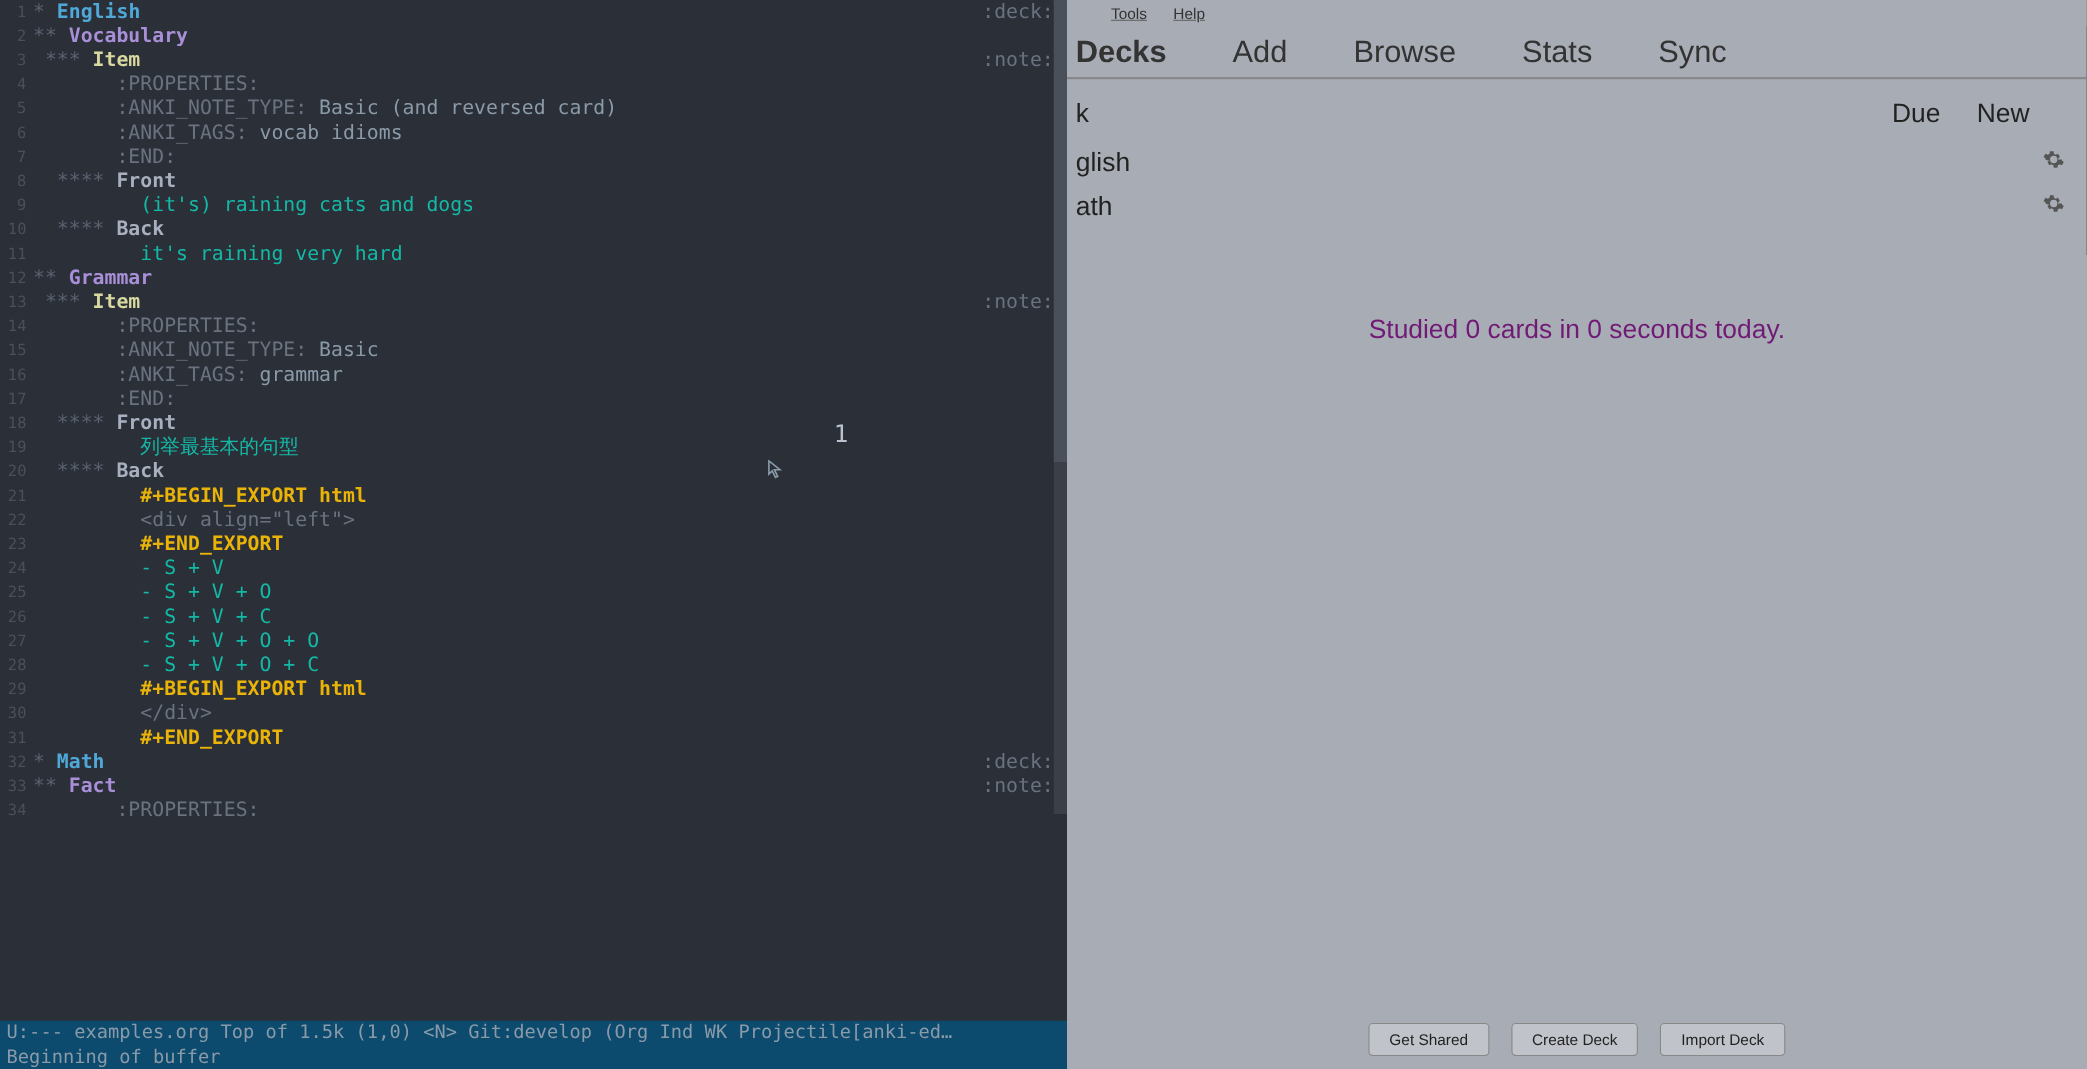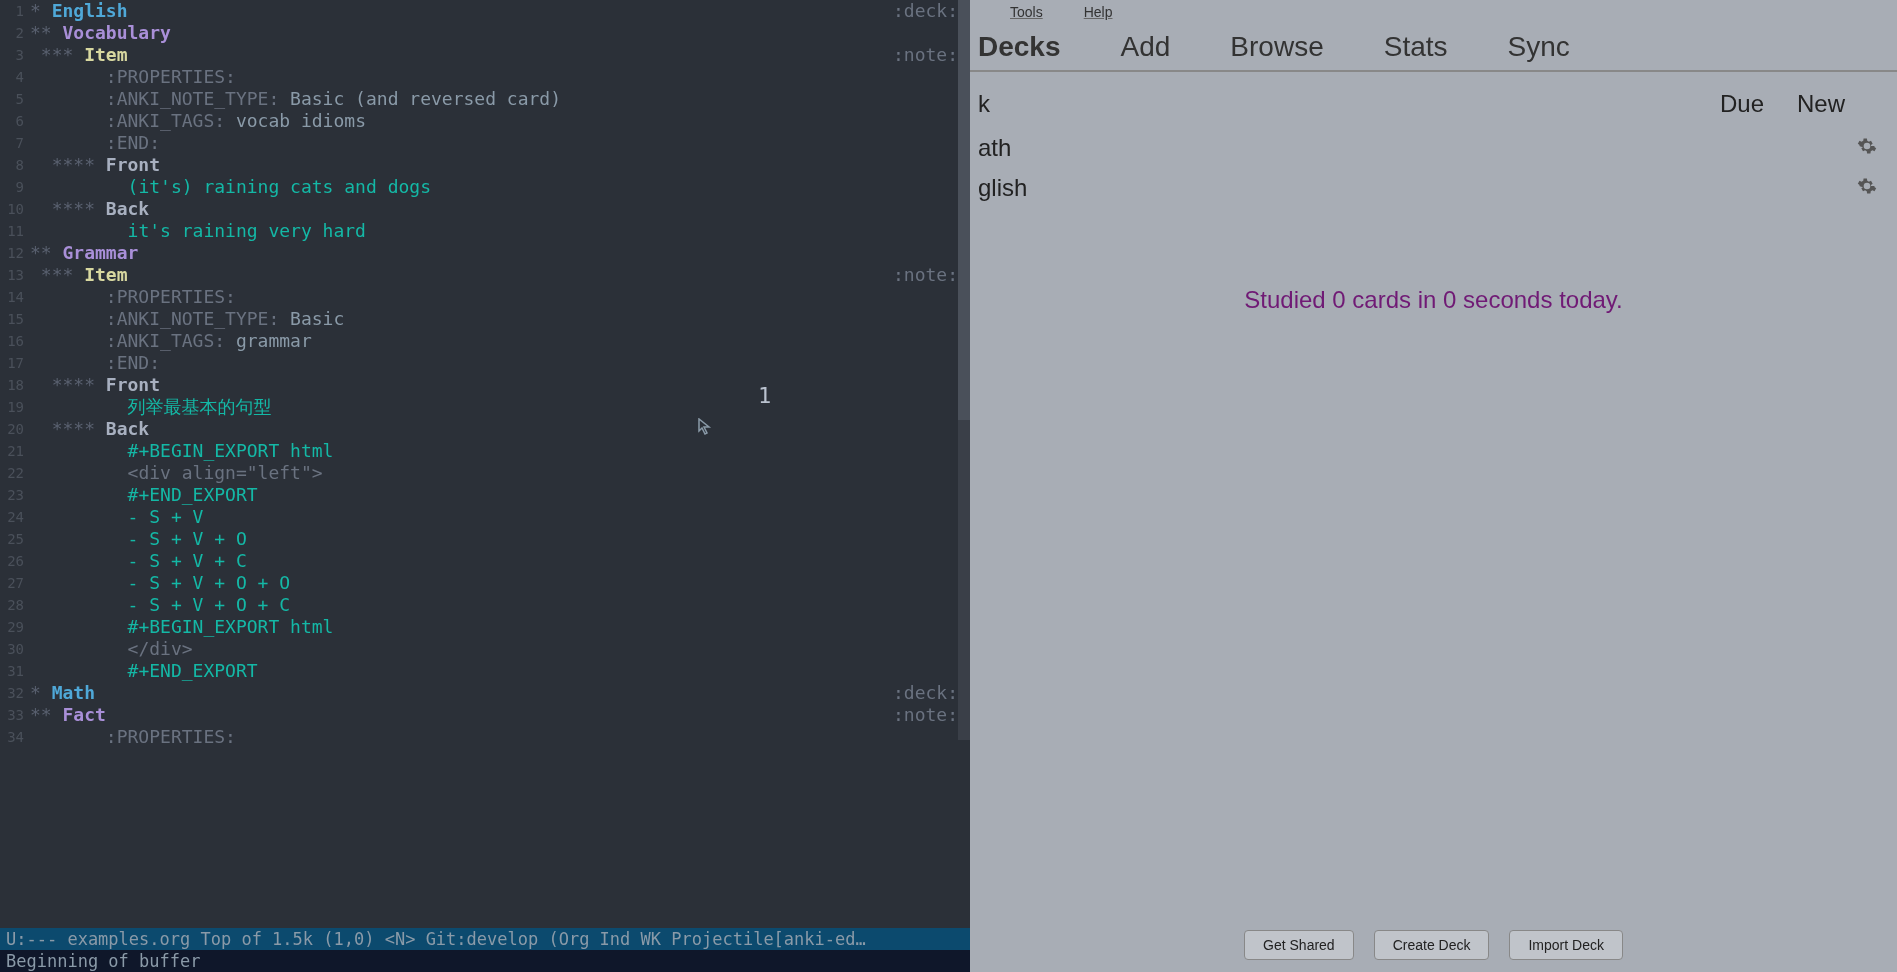--- a/index.html
+++ b/index.html
@@ -44,21 +44,21 @@
 }
 .star { color: #5a6170; }
 .h1 { color: #4fa8d8; font-weight: bold; }
 .h2 { color: #a98fd8; font-weight: bold; }
 .h3 { color: #d8d8a0; font-weight: bold; font-size: 18px; }
 .h4 { color: #a8b0c0; font-weight: bold; }
 .tag { color: #6a7280; }
 .prop-key { color: #6a7280; }
 .prop-val { color: #8a9aa8; }
 .txt { color: #14b8a6; }
-.export { color: #14b8a6; }
+.export { color: #eab308; font-weight: bold; }
 .html-tag { color: #6a7280; }
 .overlay-num {
   position: absolute;
   top: 383px;
   left: 758px;
   color: #bac2cf;
   font-size: 22px;
 }
 .cursor-icon {
   position: absolute;
@@ -78,21 +78,21 @@
   display: flex;
   align-items: center;
   padding-left: 6px;
   font-size: 17px;
 }
 .minibuf {
   position: absolute;
   bottom: 0;
   left: 0;
   right: 0;
-  background: #0f172a;
+  background: #0c4a6e;
   color: #8a9aa8;
   height: 22px;
   padding-left: 6px;
   font-size: 17px;
   display: flex;
   align-items: center;
   margin-top: 28px;
 }
 .right-tag { float: right; margin-right: 12px; }
 .scrollbar {
@@ -114,21 +114,21 @@
   position: relative;
   font-family: -apple-system, Arial, sans-serif;
   overflow: hidden;
 }
 .anki-menubar {
   height: 24px;
   background: #a8adb5;
   display: flex;
   align-items: center;
   padding-left: 40px;
-  gap: 41px;
+  gap: 24px;
   font-size: 14px;
   color: #333;
 }
 .anki-menubar span { text-decoration: underline; text-decoration-color: #666; }
 .anki-nav {
   height: 48px;
   display: flex;
   align-items: center;
   gap: 60px;
   padding-left: 8px;
@@ -210,27 +210,27 @@
     <span>Stats</span>
     <span>Sync</span>
   </div>
   <div class="anki-header">
     <div class="col-deck">k</div>
     <div class="col-due">Due</div>
     <div class="col-new">New</div>
   </div>
   <div id="deck-list">
       <div class="deck-row">
-        <span class="deck-name">ath</span>
+        <span class="deck-name">glish</span>
   <span class="gear"><svg class="gear-svg" viewBox="0 0 24 24">
             <path d="M12 8a4 4 0 100 8 4 4 0 000-8zm9 4a7 7 0 01-.1 1.2l2.1 1.6-2 3.4-2.5-1a7 7 0 01-2 1.2l-.4 2.6h-4l-.4-2.6a7 7 0 01-2-1.2l-2.5 1-2-3.4 2.1-1.6A7 7 0 013 12a7 7 0 01.1-1.2L1 9.2l2-3.4 2.5 1a7 7 0 012-1.2L7.9 3h4l.4 2.6a7 7 0 012 1.2l2.5-1 2 3.4-2.1 1.6c.1.4.1.8.1 1.2z"></path>
           </svg></span>
       </div>
       <div class="deck-row">
-        <span class="deck-name">glish</span>
+        <span class="deck-name">ath</span>
   <span class="gear"><svg class="gear-svg" viewBox="0 0 24 24">
             <path d="M12 8a4 4 0 100 8 4 4 0 000-8zm9 4a7 7 0 01-.1 1.2l2.1 1.6-2 3.4-2.5-1a7 7 0 01-2 1.2l-.4 2.6h-4l-.4-2.6a7 7 0 01-2-1.2l-2.5 1-2-3.4 2.1-1.6A7 7 0 013 12a7 7 0 01.1-1.2L1 9.2l2-3.4 2.5 1a7 7 0 012-1.2L7.9 3h4l.4 2.6a7 7 0 012 1.2l2.5-1 2 3.4-2.1 1.6c.1.4.1.8.1 1.2z"></path>
           </svg></span>
       </div>
     </div>
   <div class="stats-line">Studied 0 cards in 0 seconds today.</div>
   <div class="anki-bottom">
     <button class="anki-btn">Get Shared</button>
     <button class="anki-btn">Create Deck</button>
     <button class="anki-btn">Import Deck</button>

